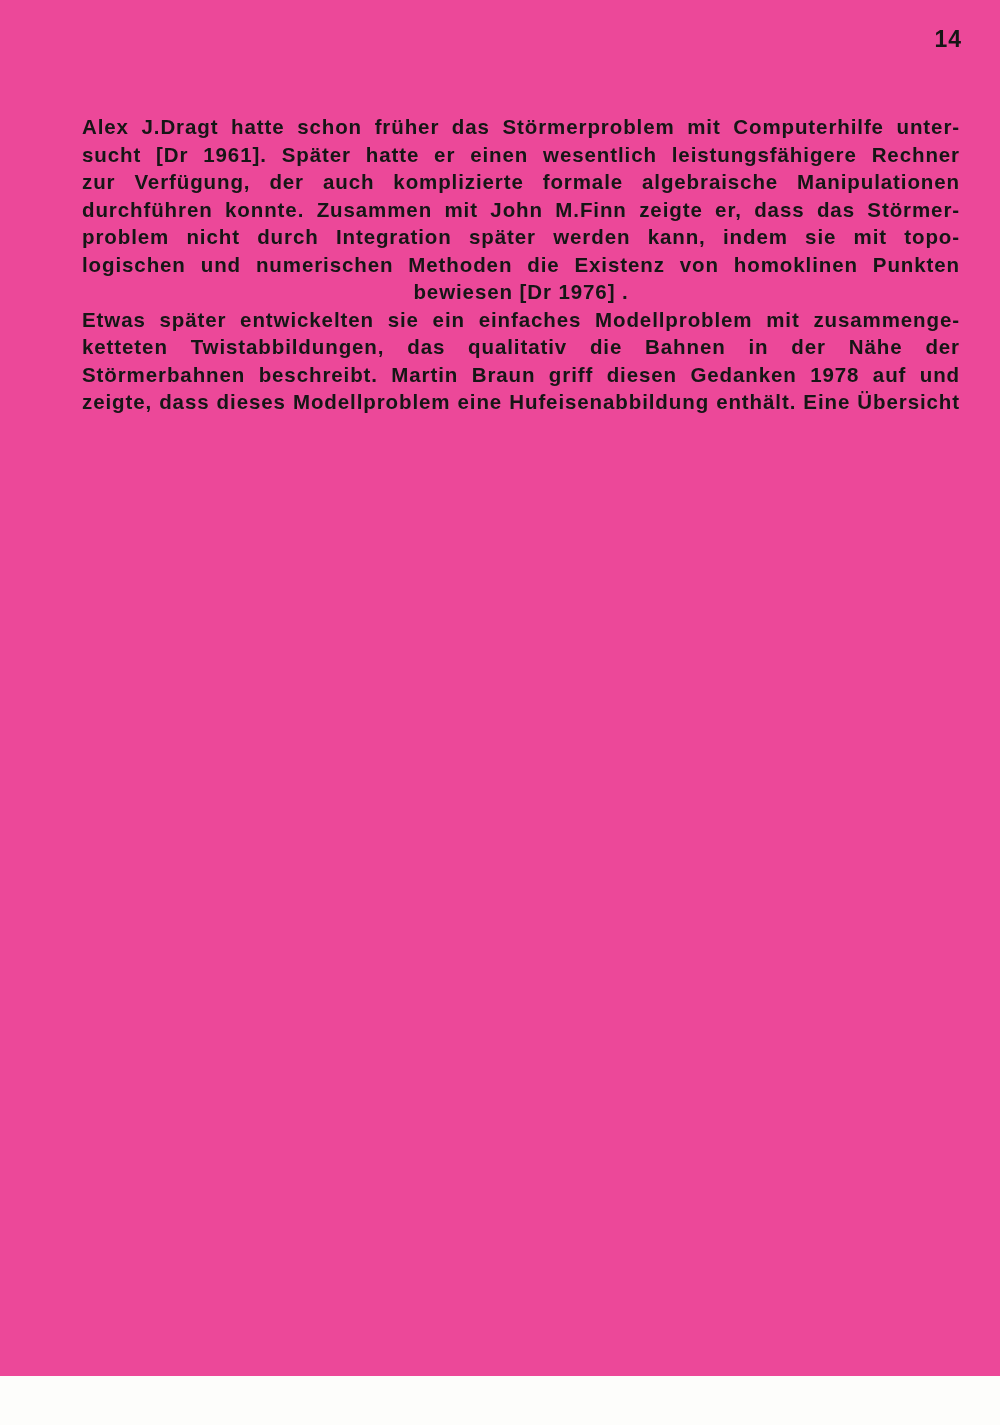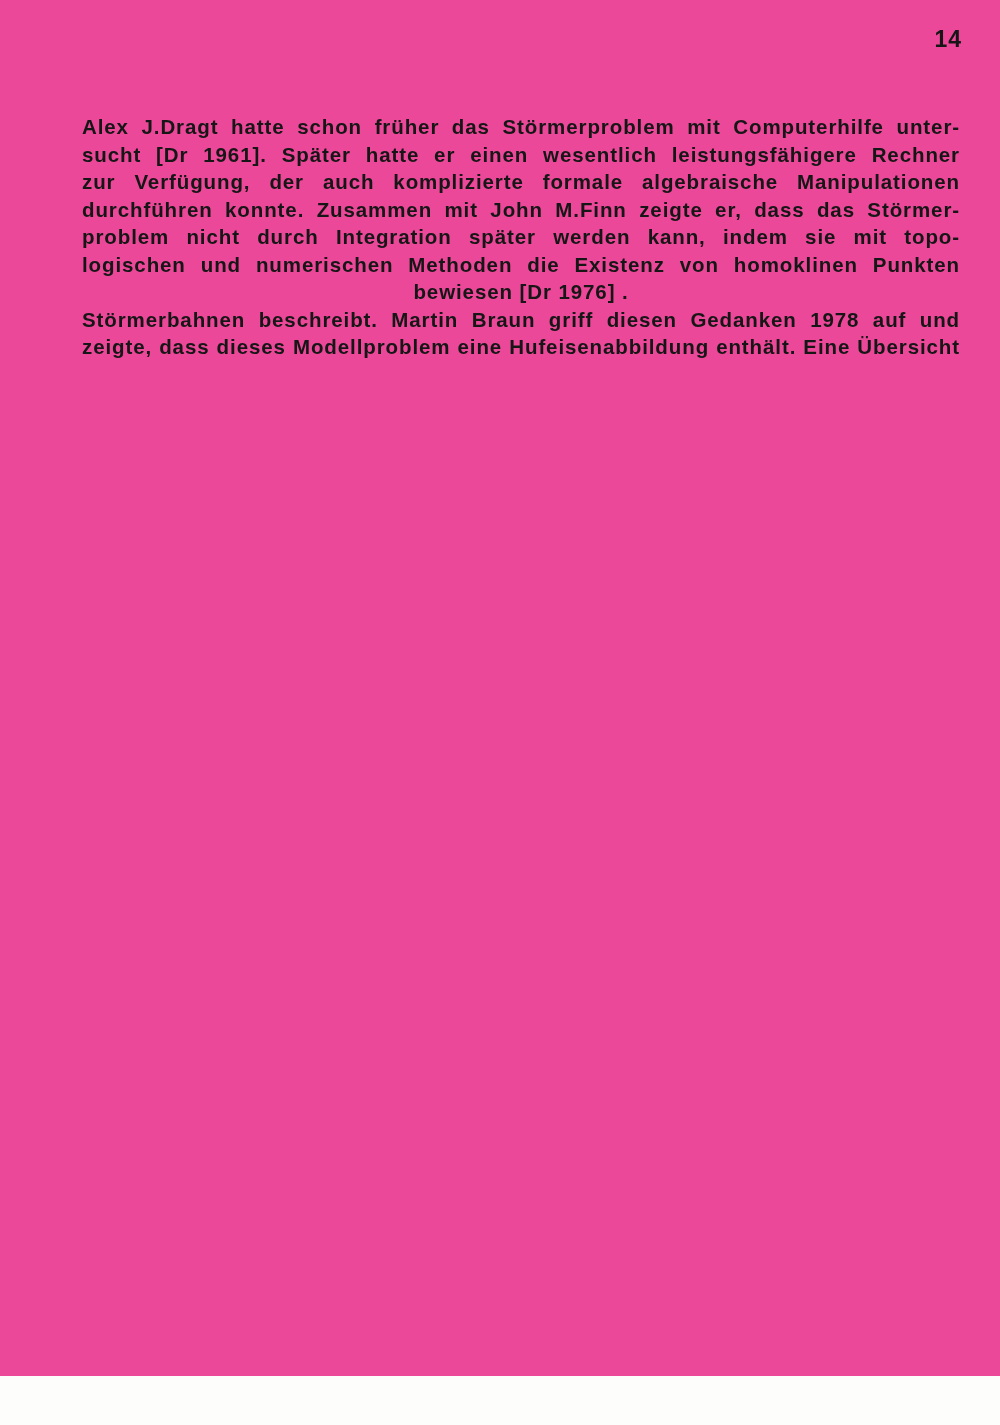--- a/index.html
+++ b/index.html
@@ -65,18 +65,20 @@
       <span class="line j">Alex J.Dragt hatte schon früher das Störmerproblem mit Computerhilfe unter-</span>
       <span class="line j">sucht [Dr 1961]. Später hatte er einen wesentlich leistungsfähigere Rechner</span>
       <span class="line j">zur Verfügung, der auch komplizierte formale algebraische Manipulationen</span>
       <span class="line j">durchführen konnte. Zusammen mit John M.Finn zeigte er, dass das Störmer-</span>
       <span class="line j">problem nicht durch Integration später werden kann, indem sie mit topo-</span>
       <span class="line j">logischen und numerischen Methoden die Existenz von homoklinen Punkten</span>
       <span class="line">bewiesen [Dr 1976] .</span>
     </p>
 
     <p class="para">
+      <span class="line j">Etwas später entwickelten sie ein einfaches Modellproblem mit zusammenge-</span>
+      <span class="line j">ketteten Twistabbildungen, das qualitativ die Bahnen in der Nähe der</span>
       <span class="line j">Störmerbahnen beschreibt. Martin Braun griff diesen Gedanken 1978 auf und</span>
       <span class="line j">zeigte, dass dieses Modellproblem eine Hufeisenabbildung enthält. Eine Übersicht</span>
     </p>
 
   </div>
 </div>
 
 </body></html>

